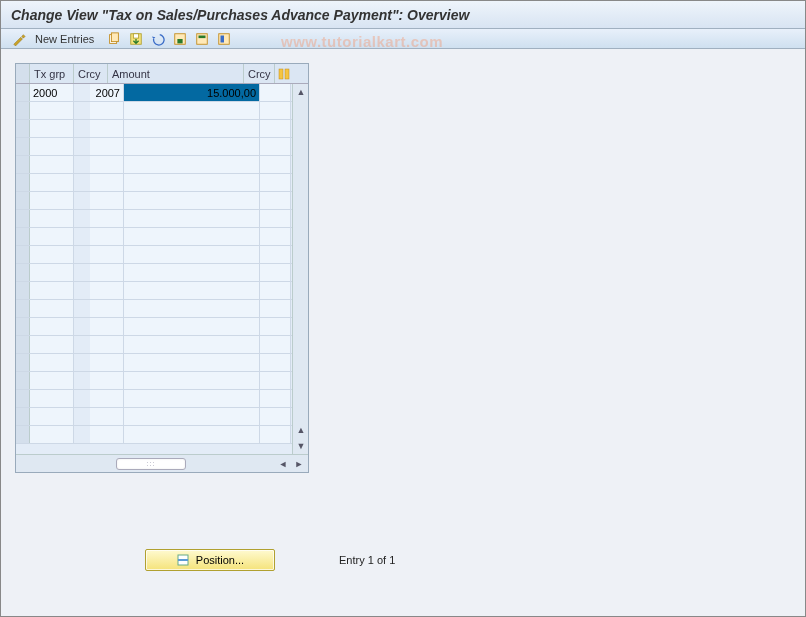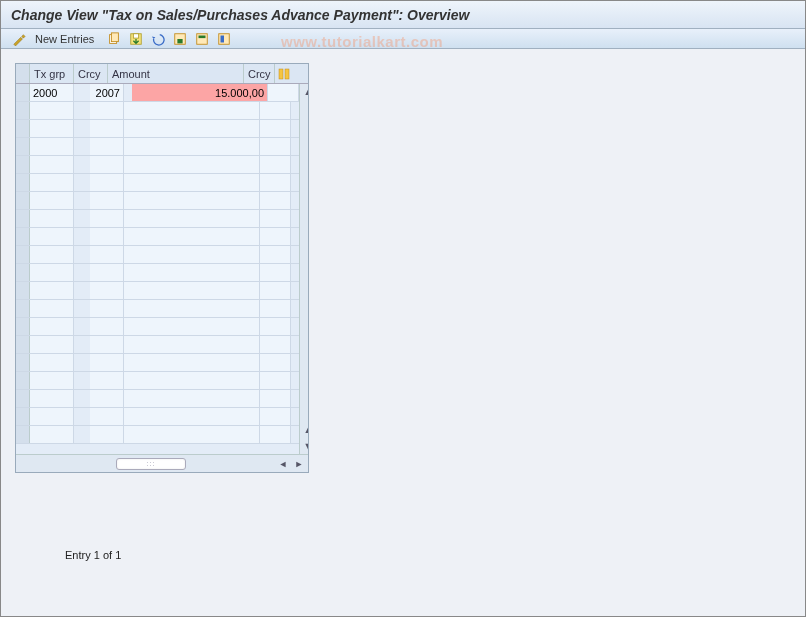--- a/index.html
+++ b/index.html
@@ -123,21 +123,21 @@
       padding: 1px 3px;
       font-size: 11px;
       background: #eef5fc;
       display: flex;
       align-items: center;
     }
     .cell-txgrp { width:44px; justify-content:flex-start;}
     .cell-year { width:34px; justify-content:flex-end;margin-left:16px;}
     .cell-amount { width:136px; justify-content:flex-end;}
     .cell-crcy { width:31px; }
-    .cell.selected { background:#fca5a5;margin-left:8px; }
+    .cell.selected { background:#0369a1; }
     .vscroll {
       width: 16px;
       background:#dfe8f2;
       border-left:1px solid #bcc;
       display:flex;
       flex-direction:column;
       justify-content:space-between;
     }
     .vscroll .arrow {
       width:16px;height:16px;
@@ -427,16 +427,25 @@
       </div>
     </div>
     <div class="hscroll">
       <div class="thumb">:::</div>
       <div class="harrow">◄</div>
       <div class="harrow">►</div>
     </div>
   </div>
 
   <div class="footer-area">
+    <div class="position-btn">
+      <span class="picon">
+        <svg width="12" height="12" viewBox="0 0 12 12">
+            <rect x="1" y="1" width="10" height="10" fill="#fff" stroke="#6a8"></rect>
+            <rect x="1" y="5" width="10" height="2" fill="#5b9bd5"></rect>
+          </svg>
+      </span>
+      <span>Position...</span>
+    </div>
     <div class="entry-status">Entry 1 of 1</div>
   </div>
 
 </div>
 
 </body></html>

